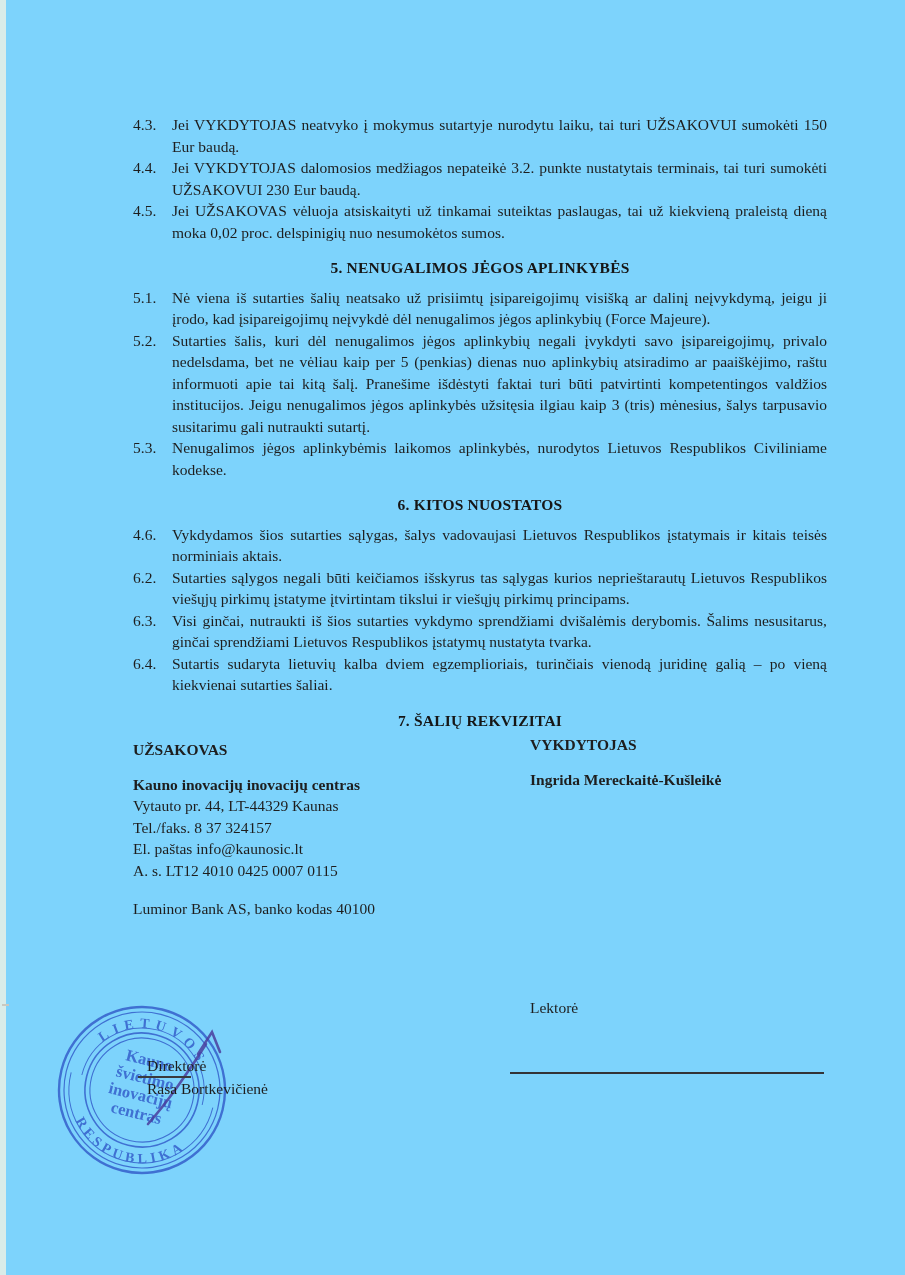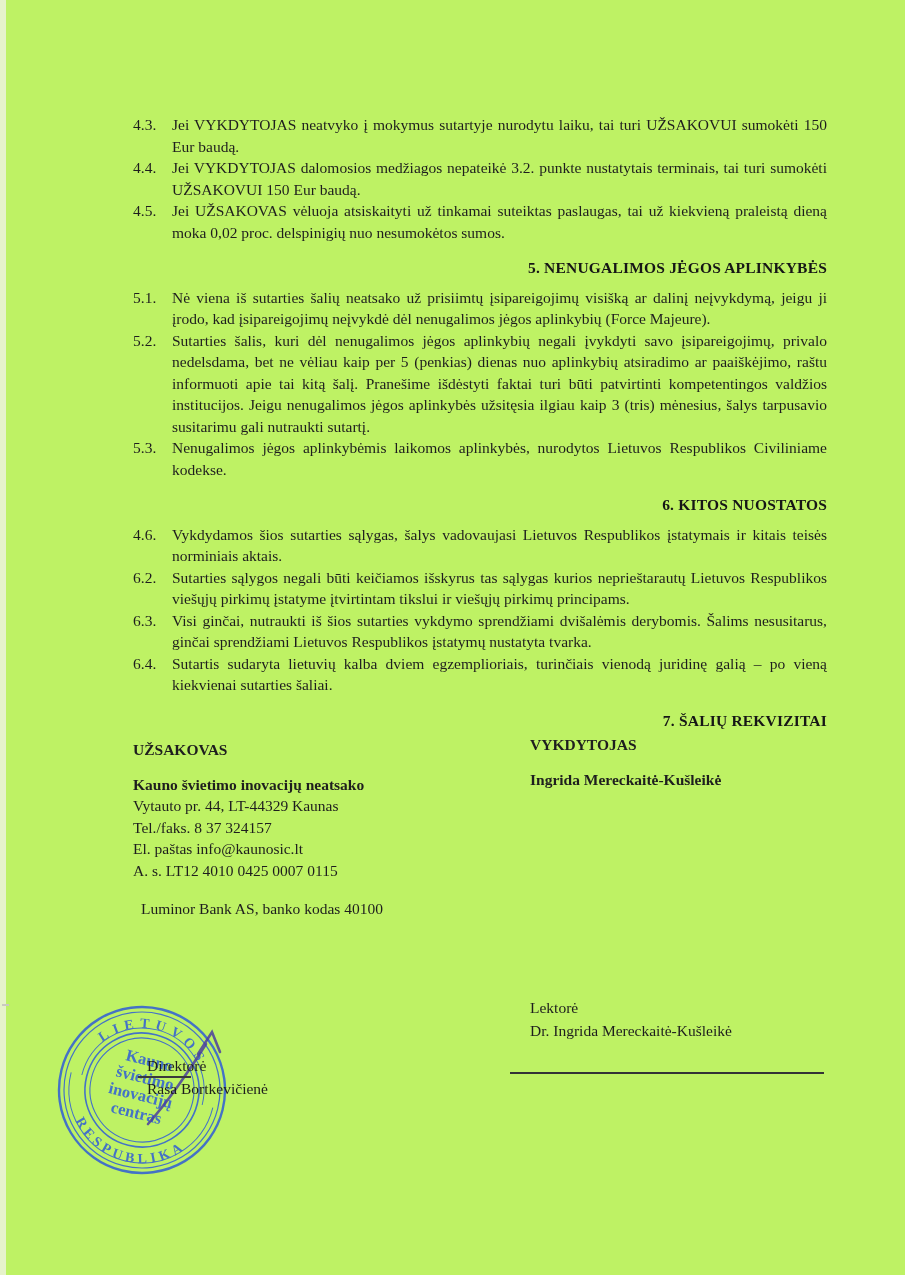--- a/index.html
+++ b/index.html
@@ -1,48 +1,48 @@
 <!DOCTYPE html>
 <html><head>
 <meta charset="utf-8">
 <style>
   html,body { margin:0; padding:0; background:#e8e8e8; }
   .page {
     position:relative;
     width:905px; height:1275px;
-    background:#bef264;
+    background:#7dd3fc;
     font-family:"Liberation Serif", serif;
     color:#1e1e1e;
     overflow:hidden;
   }
   .scan-edge {
     position:absolute; left:0; top:0; width:6px; height:1275px;
     background:#f0f2e4; opacity:.8;
   }
   .scan-dash {
     position:absolute; left:2px; top:1004px; width:7px; height:2px;
     background:#c9c9c0;
   }
   .doc {
     position:absolute; left:133px; top:114px; width:694px;
     font-size:15.5px; line-height:21.5px;
   }
   .clause { display:flex; }
   .clause .num { flex:0 0 39px; }
   .clause .body { flex:1; text-align:justify; }
   .sec-h {
-    font-size:15.5px; font-weight:bold; text-align:right;
+    font-size:15.5px; font-weight:bold; text-align:center;
     margin:14px 0 8px 0; letter-spacing:.2px; color:#161616;
   }
   .cols { display:flex; margin-top:4px; }
   .col.left { width:397px; }
   .col.right { flex:1; margin-top:-5px; }
   .bold { font-weight:bold; }
   .role { font-weight:bold; margin-bottom:13px;font-family:Liberation Serif, serif; }
-  .bank { margin-top:17px;margin-left:8px; }
+  .bank { margin-top:17px; }
   .sig-block { position:absolute; font-size:15.5px; line-height:23px; z-index:3; }
   .sig-left  { left:147px; top:1054px; }
   .sig-right { left:530px; top:996px; }
   .uline { position:absolute; height:2px; background:#3a3a3c; z-index:3; }
   .uline-left  { left:138px; top:1076px; width:53px; }
   .uline-right { left:510px; top:1072px; width:314px; background:#333336; }
   .stamp-svg { position:absolute; left:54px; top:1002px; z-index:1; opacity:.92; }
   .sig-stroke { position:absolute; left:118px; top:1018px; z-index:2; opacity:.85; }
 </style>
 </head>
@@ -57,21 +57,21 @@
     <section>
       <div class="clauses">
 
           <div class="clause">
             <span class="num">4.3.</span>
             <span class="body">Jei VYKDYTOJAS neatvyko į mokymus sutartyje nurodytu laiku, tai turi UŽSAKOVUI sumokėti 150 Eur baudą.</span>
           </div>
 
           <div class="clause">
             <span class="num">4.4.</span>
-            <span class="body">Jei VYKDYTOJAS dalomosios medžiagos nepateikė 3.2. punkte nustatytais terminais, tai turi sumokėti UŽSAKOVUI 150 Eur baudą.</span>
+            <span class="body">Jei VYKDYTOJAS dalomosios medžiagos nepateikė 3.2. punkte nustatytais terminais, tai turi sumokėti UŽSAKOVUI 230 Eur baudą.</span>
           </div>
 
           <div class="clause">
             <span class="num">4.5.</span>
             <span class="body">Jei UŽSAKOVAS vėluoja atsiskaityti už tinkamai suteiktas paslaugas, tai už kiekvieną praleistą dieną moka 0,02 proc. delspinigių nuo nesumokėtos sumos.</span>
           </div>
         </div>
     </section>
 
     <section>
@@ -119,21 +119,21 @@
             <span class="body">Sutartis sudaryta lietuvių kalba dviem egzemplioriais, turinčiais vienodą juridinę galią – po vieną kiekvienai sutarties šaliai.</span>
           </div>
         </div>
     </section>
 
     <section>
       <h2 class="sec-h">7. ŠALIŲ REKVIZITAI</h2>
       <div class="cols">
         <div class="col left">
           <div class="role">UŽSAKOVAS</div>
-          <div class="bold">Kauno švietimo inovacijų neatsako</div>
+          <div class="bold">Kauno inovacijų inovacijų centras</div>
           <div>Vytauto pr. 44, LT-44329 Kaunas</div>
           <div>Tel./faks. 8 37 324157</div>
           <div>El. paštas info@kaunosic.lt</div>
           <div>A. s. LT12 4010 0425 0007 0115</div>
           <div class="bank">Luminor Bank AS, banko kodas 40100</div>
         </div>
         <div class="col right">
           <div class="role">VYKDYTOJAS</div>
           <div class="bold">Ingrida Mereckaitė-Kušleikė</div>
         </div>
@@ -174,16 +174,15 @@
   </svg>
 
   <div class="sig-block sig-left">
     <div>Direktorė</div>
     <div>Rasa Bortkevičienė</div>
   </div>
   <div class="uline uline-left"></div>
 
   <div class="sig-block sig-right">
     <div>Lektorė</div>
-    <div>Dr. Ingrida Mereckaitė-Kušleikė</div>
   </div>
   <div class="uline uline-right"></div>
 </div>
 
 </body></html>

